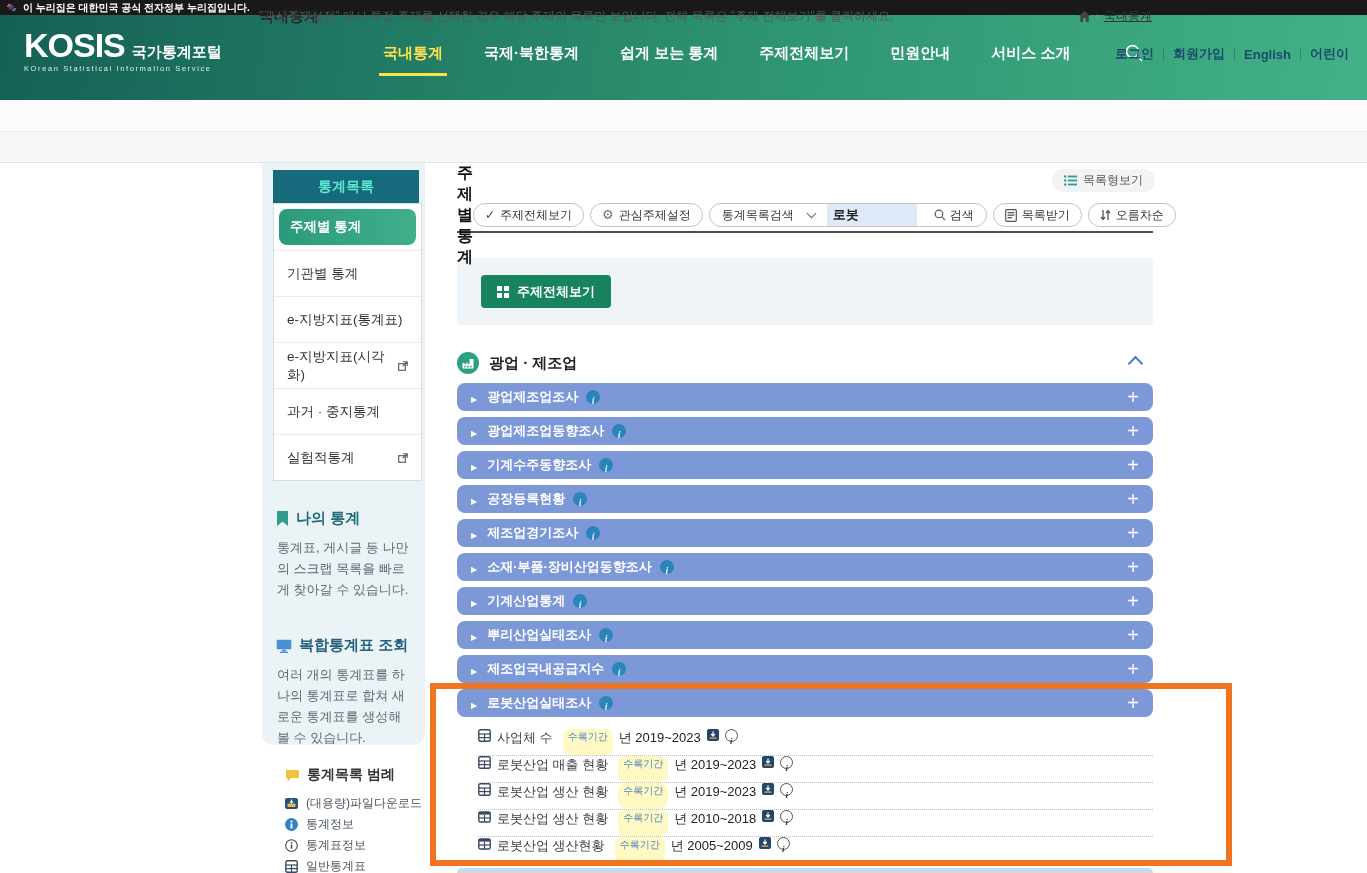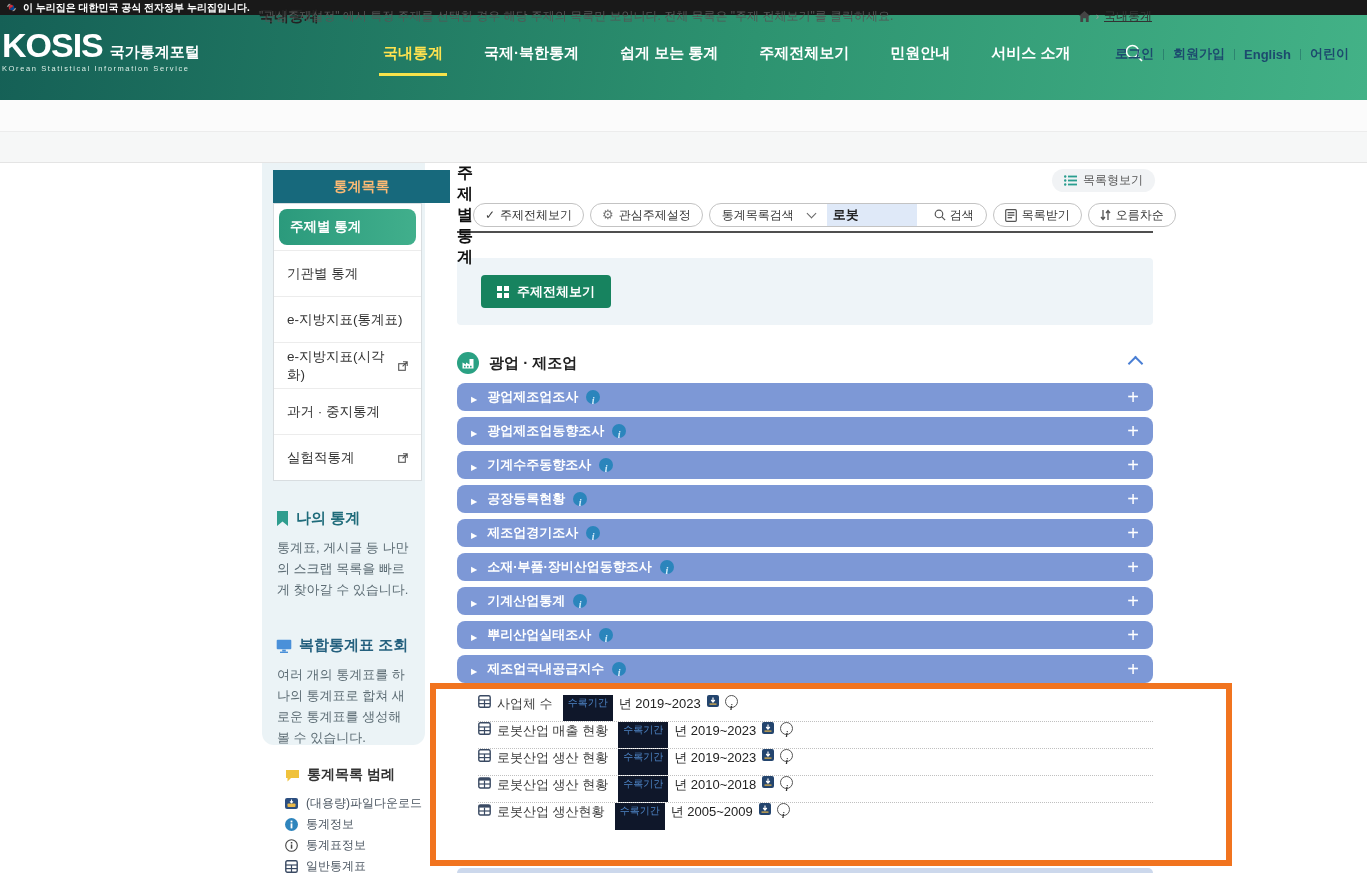--- a/index.html
+++ b/index.html
@@ -7,21 +7,21 @@
        font-family:"Liberation Sans","DejaVu Sans",sans-serif;color:#333}
   .abs{position:absolute}
 
   
   .gov-bar{left:0;top:0;width:1367px;height:15px;background:#191919;display:flex;align-items:center;gap:6px;padding-left:6px;box-sizing:border-box}
   .gov-bar span{color:#fff;font-size:10px;font-weight:700}
   .flag-icon{width:11px;height:11px;flex:0 0 auto}
 
   
   .site-header{left:0;top:15px;width:1367px;height:85px;background:linear-gradient(100deg,#156056 0%,#2d9370 55%,#43b287 100%)}
-  .logo{position:absolute;left:2px;top:15px;color:#fff;cursor:pointer}
+  .logo{position:absolute;left:24px;top:15px;color:#fff;cursor:pointer}
   .logo-row{display:flex;align-items:baseline;gap:7px}
   .logo-kosis{font-size:34px;font-weight:800;letter-spacing:-1px;line-height:30px}
   .logo-sub{font-size:15px;font-weight:700}
   .logo-tag{font-size:7.5px;letter-spacing:1.6px;color:#ddefe7;margin-top:2px}
   .main-nav{position:absolute;left:383px;top:28px;display:flex;align-items:center;gap:41px}
   .nav-item{font-size:15px;font-weight:700;color:#fff;cursor:pointer;position:relative;white-space:nowrap}
   .nav-item.active{color:#ffe24f}
   .nav-item.active::after{content:"";position:absolute;left:-4px;right:-4px;bottom:-13px;height:3px;background:#f7e34b}
   .nav-search{margin-left:12px;cursor:pointer;display:flex}
   .utility{position:absolute;right:18px;top:30px;display:flex;align-items:center;gap:9px}
@@ -36,21 +36,21 @@
   .bc-cur{font-size:12px;color:#333;text-decoration:underline;cursor:pointer}
   .notice-strip{left:0;top:132px;width:1367px;height:31px;background:#f6f7f7;border-bottom:1px solid #e4e4e4;box-sizing:border-box}
   .notice-text{position:absolute;left:259px;top:8px;font-size:12px;color:#555}
 
   
   .list-view{right:212px;top:169px;height:23px;background:#f1f3f5;border-radius:13px;display:flex;align-items:center;gap:6px;padding:0 12px;cursor:pointer}
   .list-view span{font-size:12px;color:#555}
 
   
   .sidebar{left:262px;top:163px;width:163px;height:582px;background:#ebf3f6;border-radius:0 0 12px 12px}
-  .sb-head{margin:7px 0 0 11px;width:177px;height:33px;background:#17697c;color:#fdba74;font-weight:700;font-size:14px;text-align:center;line-height:33px;cursor:default}
+  .sb-head{margin:7px 0 0 11px;width:146px;height:33px;background:#17697c;color:#5eead4;font-weight:700;font-size:14px;text-align:center;line-height:33px;cursor:default}
   .sb-menu{margin-left:11px;width:149px;background:#fff;border:1px solid #d8dde0;box-sizing:border-box}
   .sb-item{height:46px;display:flex;align-items:center;padding:0 13px;font-size:13.5px;color:#333;border-top:1px solid #ececec;cursor:pointer;box-sizing:border-box}
   .sb-item:first-child{border-top:none}
   .sb-item.selected{padding:5px 5px}
   .sb-sel-pill{width:100%;height:36px;background:linear-gradient(90deg,#2b9a7c,#41af8c);border-radius:8px;color:#fff;font-weight:700;display:flex;align-items:center;padding:0 11px;box-sizing:border-box}
   .ext-icon{margin-left:5px;flex:0 0 auto}
   .ext-right{margin-left:auto}
   .sb-block{margin:28px 0 0 14px;width:140px}
   .sb-block-head{display:flex;align-items:center;gap:7px;font-size:15px;font-weight:700;cursor:pointer}
   .my-head{color:#1e6b7a}
@@ -90,21 +90,21 @@
   .bar-label{margin-left:10px;font-size:13px;font-weight:700;color:#fff}
   .bar-info{margin-left:8px;width:14px;height:14px;border-radius:50%;background:#2b85bc;flex:0 0 auto;cursor:pointer;text-align:center}
   .bar-info::before{content:"i";font-family:"Liberation Serif",serif;font-style:italic;font-weight:700;font-size:10px;color:#d9eefb;line-height:14px}
   .bar-plus{margin-left:auto;cursor:pointer}
   .bar-plus::before{content:"+";font-size:20px;font-weight:300;color:#fff;line-height:1}
 
   .table-list{padding-left:21px;margin-top:12px}
   .table-row{height:27px;display:flex;gap:6px;border-bottom:1px dotted #c0c0c0;box-sizing:border-box}
   .table-row:last-child{border-bottom:none}
   .t-title{font-size:13px;color:#3c3c3c;cursor:pointer}
-  .badge{background:#0f172a;color:#4e86c8;font-size:10px;padding:1px 5px;border-radius:0;margin-left:4px;white-space:nowrap}
+  .badge{background:#fef9c3;color:#4e86c8;font-size:10px;padding:1px 5px;border-radius:8px;margin-left:4px;white-space:nowrap}
   .period{font-size:13px;color:#222}
   .row-info{width:13px;height:13px;border-radius:50%;border:1px solid #555;box-sizing:border-box;text-align:center;cursor:pointer;flex:0 0 auto}
   .row-info::before{content:"i";font-family:"Liberation Serif",serif;font-style:italic;font-weight:700;font-size:9px;color:#333;line-height:11px}
 
   .highlight{left:430px;top:683px;width:802px;height:183px;border:6px solid #f1741f;box-sizing:border-box;pointer-events:none;z-index:50}
   .next-bar-sliver{left:457px;top:868px;width:696px;height:5px;background:#ccd8ec;border-radius:5px 5px 0 0}
 </style>
 </head>
 <body>
 
@@ -395,20 +395,26 @@
         <span class="bar-label">뿌리산업실태조사</span>
         <span class="bar-info"></span>
         <span class="bar-plus"></span>
       </div>
     <div class="survey-bar">
         <span class="tri"></span>
         <span class="bar-label">제조업국내공급지수</span>
         <span class="bar-info"></span>
         <span class="bar-plus"></span>
       </div>
+    <div class="survey-bar">
+        <span class="tri"></span>
+        <span class="bar-label">로봇산업실태조사</span>
+        <span class="bar-info"></span>
+        <span class="bar-plus"></span>
+      </div>
   </div>
 
   <div class="table-list">
     <div class="table-row">
       <svg width="13" height="13" viewBox="0 0 13 13">
           <rect x="0.8" y="0.8" width="11.4" height="11.4" rx="1.5" fill="none" stroke="#3a4a63" stroke-width="1.4"></rect>
           <line x1="0.8" y1="5" x2="12.2" y2="5" stroke="#3a4a63" stroke-width="1.2"></line>
           <line x1="0.8" y1="8.6" x2="12.2" y2="8.6" stroke="#3a4a63" stroke-width="1.2"></line>
           <line x1="6.5" y1="5" x2="6.5" y2="12.2" stroke="#3a4a63" stroke-width="1.2"></line>
         </svg>

